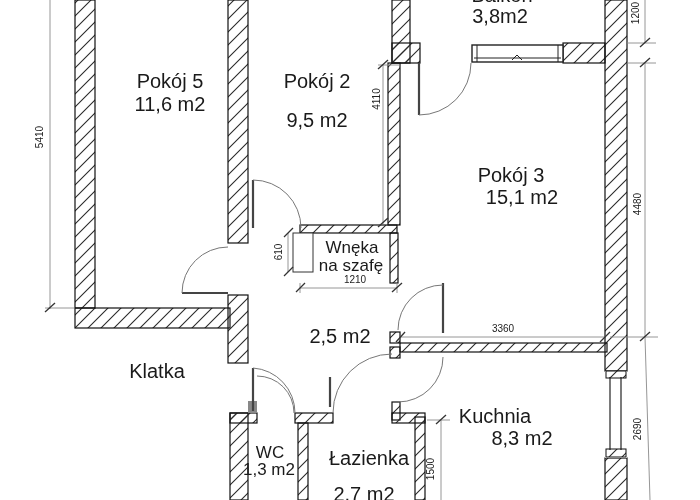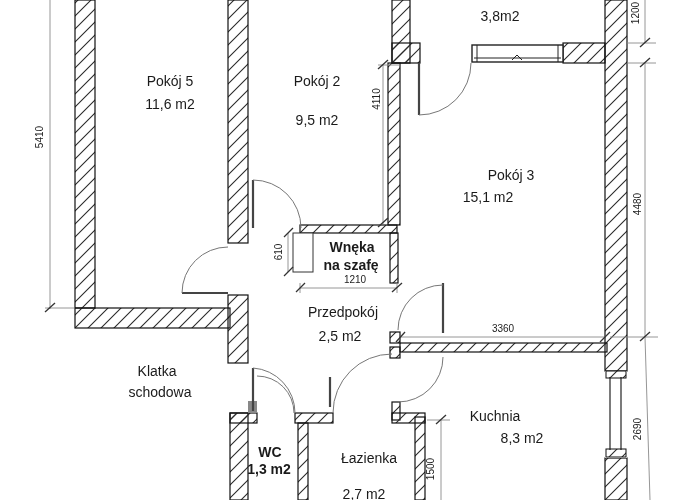--- a/index.html
+++ b/index.html
@@ -13,22 +13,22 @@
   }
   #plan svg{position:absolute;left:0;top:0;}
   .lbl{
     position:absolute;
     transform:translate(-50%,-50%);
     white-space:nowrap;
     text-align:center;
     line-height:1;
     color:#1a1a1a;
   }
-  .room{font-size:14px;}
-  .small{font-size:14px;font-weight:bold;}
+  .room{font-size:20px;}
+  .small{font-size:17px;}
   .dim{font-size:10px;color:#222;}
   .vdim{transform:translate(-50%,-50%) rotate(-90deg);}
 </style>
 </head>
 <body>
 
 <div id="plan">
 
   <svg width="700" height="500" viewBox="0 0 700 500">
     <defs>
@@ -163,30 +163,28 @@
   <div class="lbl room" style="left:170px;top:81px">Pokój 5</div>
   <div class="lbl room" style="left:170px;top:104px">11,6 m2</div>
 
   <div class="lbl room" style="left:317px;top:81px">Pokój 2</div>
   <div class="lbl room" style="left:317px;top:120px">9,5 m2</div>
 
   <div class="lbl room" style="left:502px;top:-5px">Balkon</div>
   <div class="lbl room" style="left:500px;top:16px">3,8m2</div>
 
   <div class="lbl room" style="left:511px;top:175px">Pokój 3</div>
-  <div class="lbl room" style="left:488px;top:197px">15,1 m2</div>
+  <div class="lbl room" style="left:522px;top:197px">15,1 m2</div>
 
   <div class="lbl small" style="left:352px;top:247px">Wnęka</div>
   <div class="lbl small" style="left:351px;top:265px">na szafę</div>
 
-  <div class="lbl room" style="left:343px;top:312px">Przedpokój</div>
   <div class="lbl room" style="left:340px;top:336px">2,5 m2</div>
 
   <div class="lbl room" style="left:157px;top:371px">Klatka</div>
-  <div class="lbl room" style="left:160px;top:392px">schodowa</div>
 
   <div class="lbl small" style="left:270px;top:452px">WC</div>
   <div class="lbl small" style="left:269px;top:469px">1,3 m2</div>
 
   <div class="lbl room" style="left:369px;top:458px">Łazienka</div>
   <div class="lbl room" style="left:364px;top:494px">2,7 m2</div>
 
   <div class="lbl room" style="left:495px;top:416px">Kuchnia</div>
   <div class="lbl room" style="left:522px;top:438px">8,3 m2</div>
 

